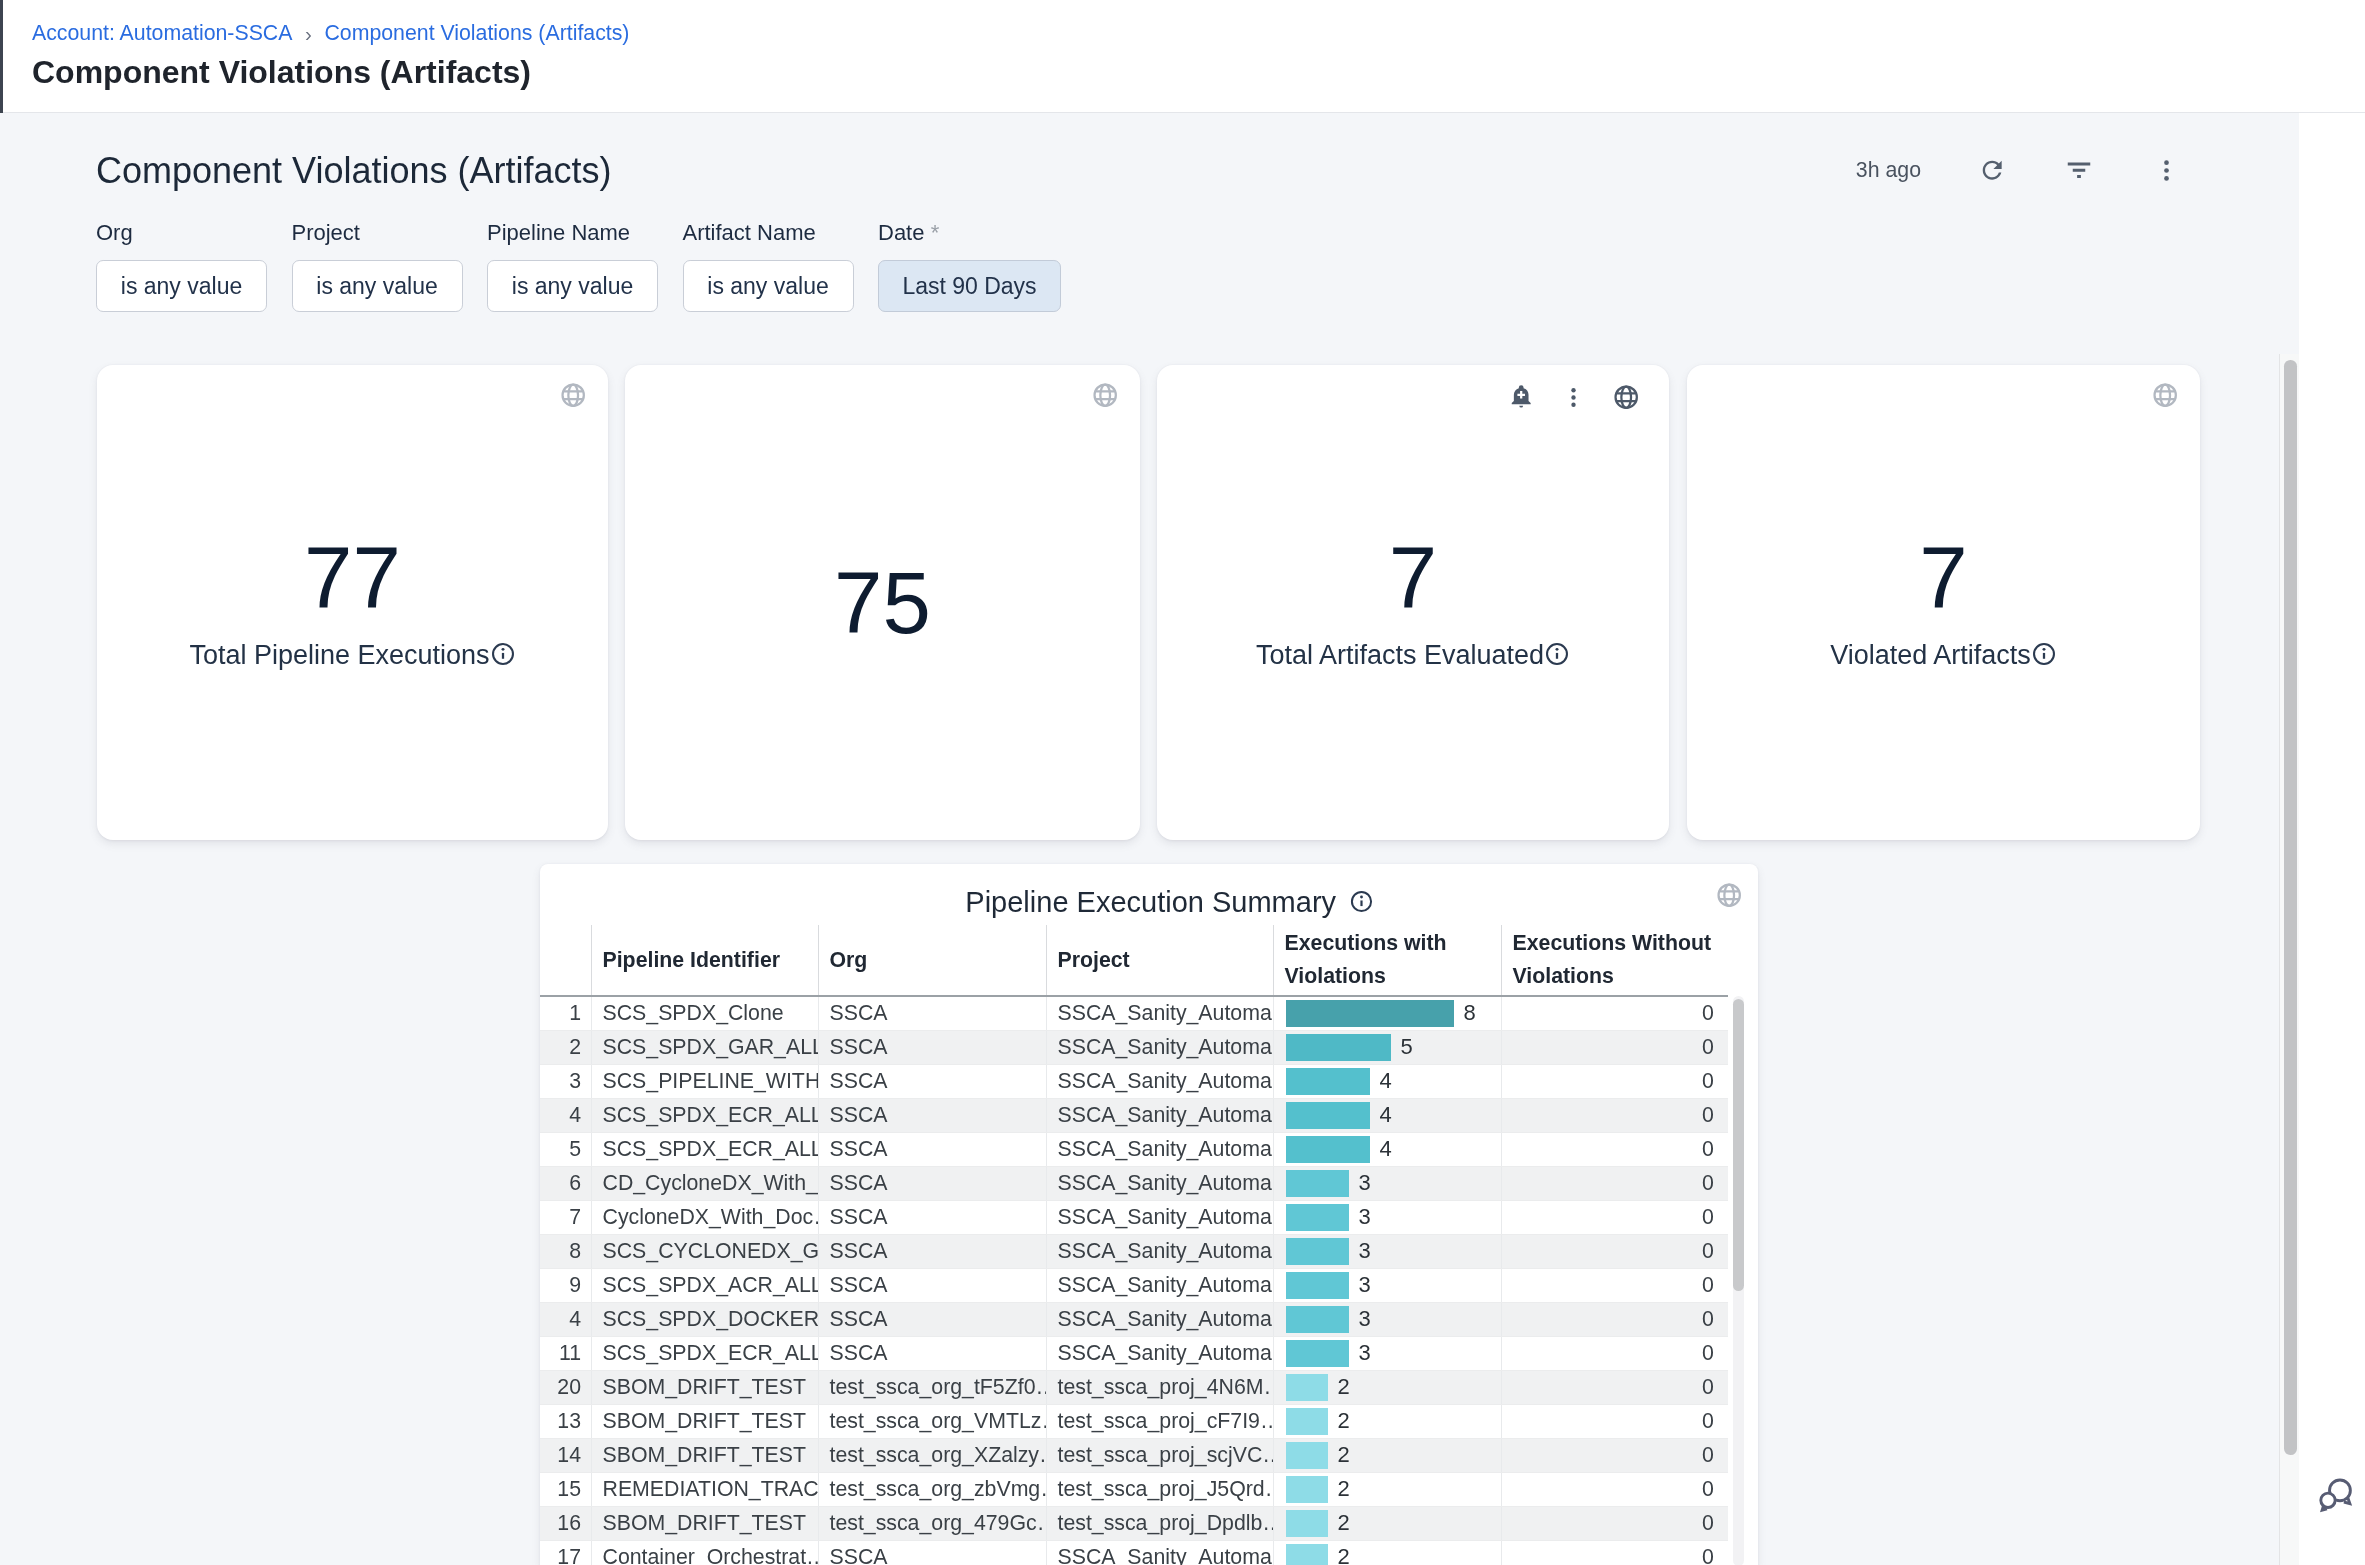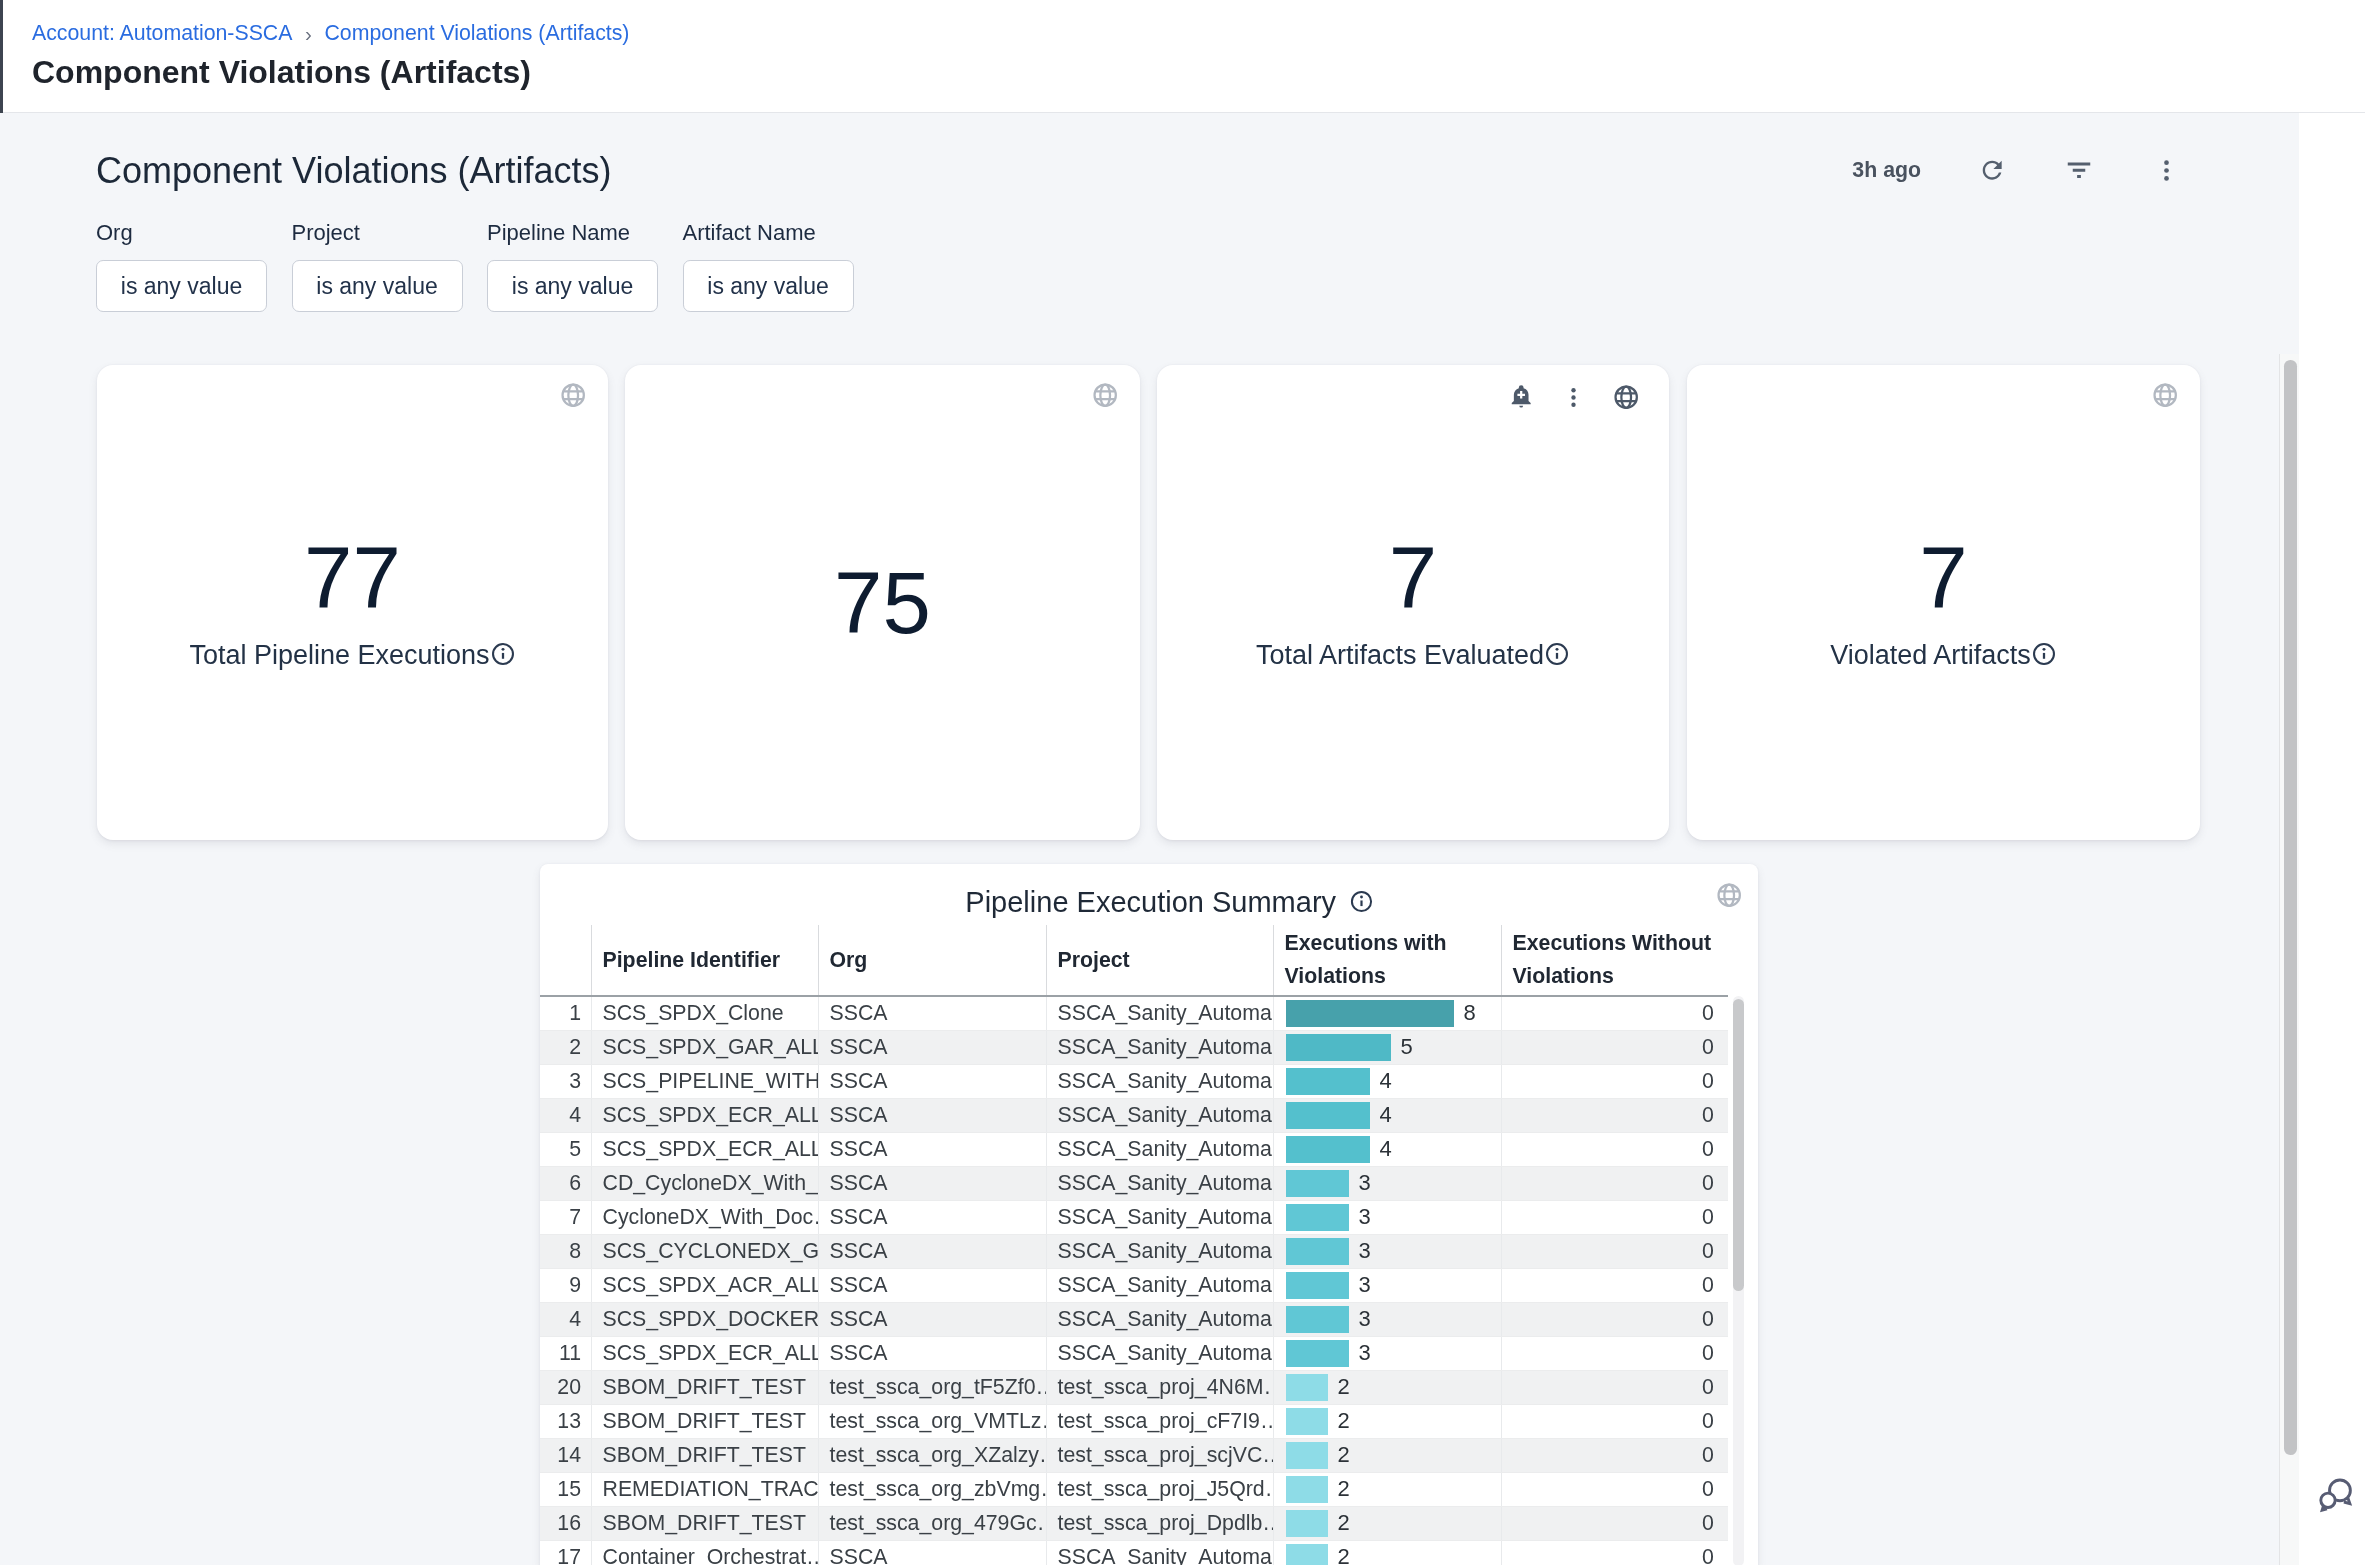--- a/index.html
+++ b/index.html
@@ -16,21 +16,21 @@
   .page-title { position:absolute; left:32px; top:54px; font-size:32px; font-weight:700; color:#1f242c; }
 
   
   .right-strip { position:absolute; left:2299px; top:113px; width:66px; height:1453px; background:#ffffff; }
   .chat-fab { position:absolute; left:16px; top:1361px; width:41px; height:41px; cursor:pointer; }
 
   
   .embed { position:absolute; left:0; top:113px; width:2299px; height:1453px; background:#f4f6f9; overflow:hidden; }
 
   .dash-title { position:absolute; left:96px; top:37px; font-size:36px; font-weight:500; color:#1c2838; }
-  .dash-controls { position:absolute; top:41px; right:117px; display:flex; align-items:center; gap:55px;font-weight:bold; }
+  .dash-controls { position:absolute; top:41px; right:117px; display:flex; align-items:center; gap:55px; }
   .last-refresh { font-size:21.3px; color:#49525f; }
   .icon-btn { width:32px; height:32px; display:flex; align-items:center; justify-content:center; cursor:pointer; }
 
   
   .filters { position:absolute; left:96px; top:107px; display:flex; }
   .filter-group { display:flex; flex-direction:column; }
   .filter-label { font-size:22px; font-weight:500; color:#1d2b40; margin-bottom:14.2px; }
   .filter-label .star { color:#9aa0a8; margin-left:6.3px; }
   .chip { height:52px; background:#ffffff; border:1.6px solid #c9ced7; border-radius:7.1px;
     font-family:"Liberation Sans",sans-serif; font-size:23px; color:#22324a;
@@ -126,20 +126,24 @@
         <div class="filter-label">Project</div>
         <button class="chip" style="width: 171px;">is any value</button>
       </div>
       <div class="filter-group" style="margin-right: 24.5px;">
         <div class="filter-label">Pipeline Name</div>
         <button class="chip" style="width: 171px;">is any value</button>
       </div>
       <div class="filter-group" style="margin-right: 24.5px;">
         <div class="filter-label">Artifact Name</div>
         <button class="chip" style="width: 171px;">is any value</button>
+      </div>
+      <div class="filter-group" style="margin-right: 24.5px;">
+        <div class="filter-label">Date<span class="star">*</span></div>
+        <button class="chip active" style="width: 183px;">Last 90 Days</button>
       </div>
     </div>
 
   <div id="tiles">
       <div class="tile" style="left: 97px; width: 511px;">
         <span class="tile-globe"><svg width="28.4" height="28.4" viewBox="0 0 24 24" fill="none" stroke="#b2b8c1" stroke-width="1.9">
             <circle cx="12" cy="12" r="9"></circle>
             <ellipse cx="12" cy="12" rx="4.1" ry="9"></ellipse>
             <path d="M3.5 8.7h17M3.5 15.3h17"></path>
           </svg></span>

